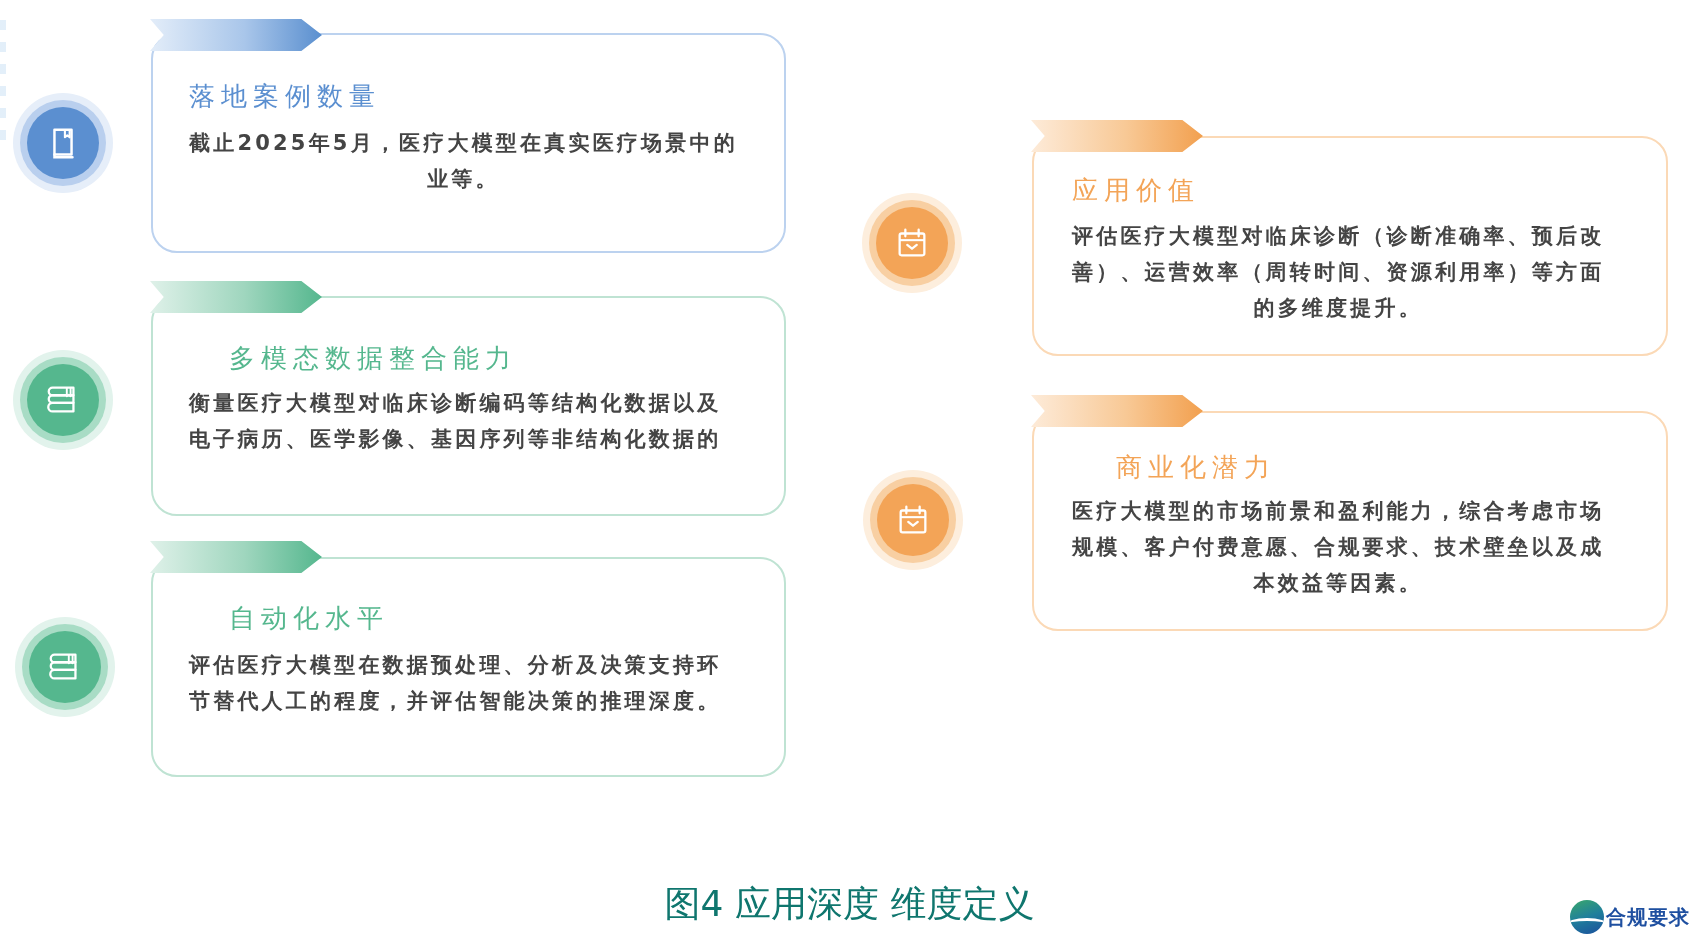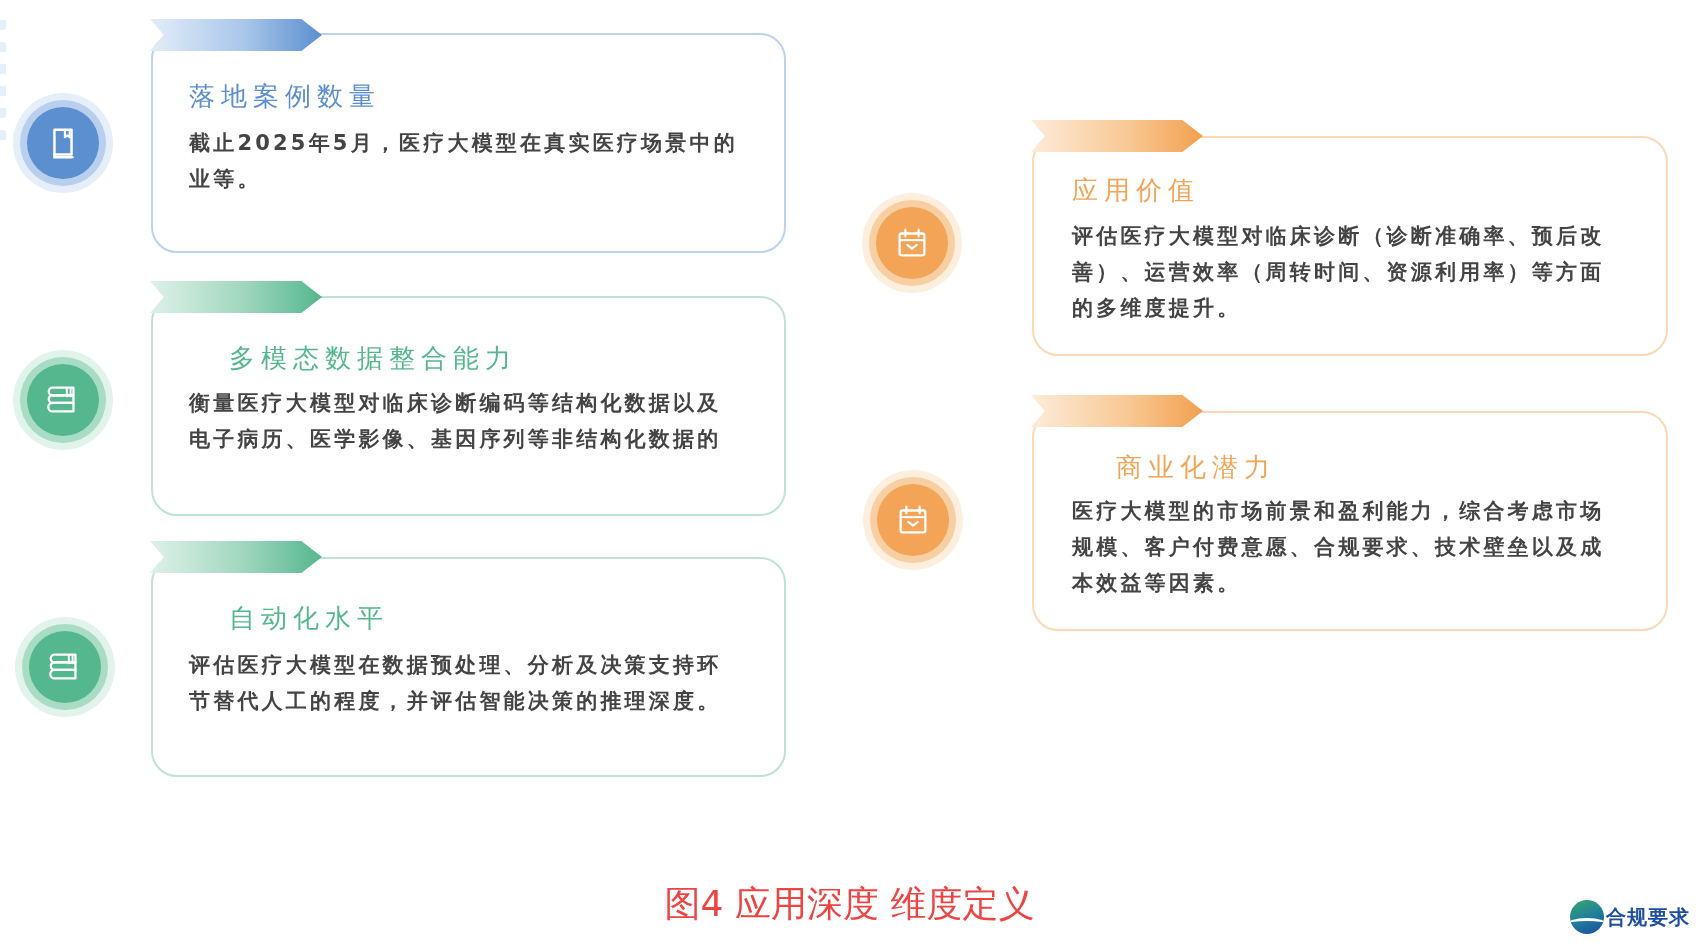--- a/index.html
+++ b/index.html
@@ -56,26 +56,26 @@
   .card-title {
     position:absolute; font-size:26px; font-weight:normal; letter-spacing:6px;
     white-space:nowrap; line-height:40px;text-align:right;
   }
   .card-title.blue { color:#5b8fd0; }
   .card-title.green { color:#55b78e;margin-left:40px; }
   .card-title.orange { color:#f3a457; }
 
   .card-body {
     position:absolute; font-size:21px; font-weight:bold; color:#444;
-    line-height:36px; letter-spacing:3.2px;
+    line-height:36px; letter-spacing:3.2px;text-align:center;
   }
 
   .caption {
     position:absolute; left:0; width:1699px; top:882px; text-align:center;
-    font-size:36px; color:#ef4444; line-height:44px;
+    font-size:36px; color:#0f766e; line-height:44px;
   }
   .logo {
     position:absolute; left:1570px; top:900px; display:flex; align-items:center;
   }
   .logo-mark {
     width:34px; height:34px; border-radius:50%;
     background:linear-gradient(160deg, #3aa86b 0%, #1f7f9c 50%, #1b4f9c 100%);
     position:relative; overflow:hidden;
   }
   .logo-mark::after {

